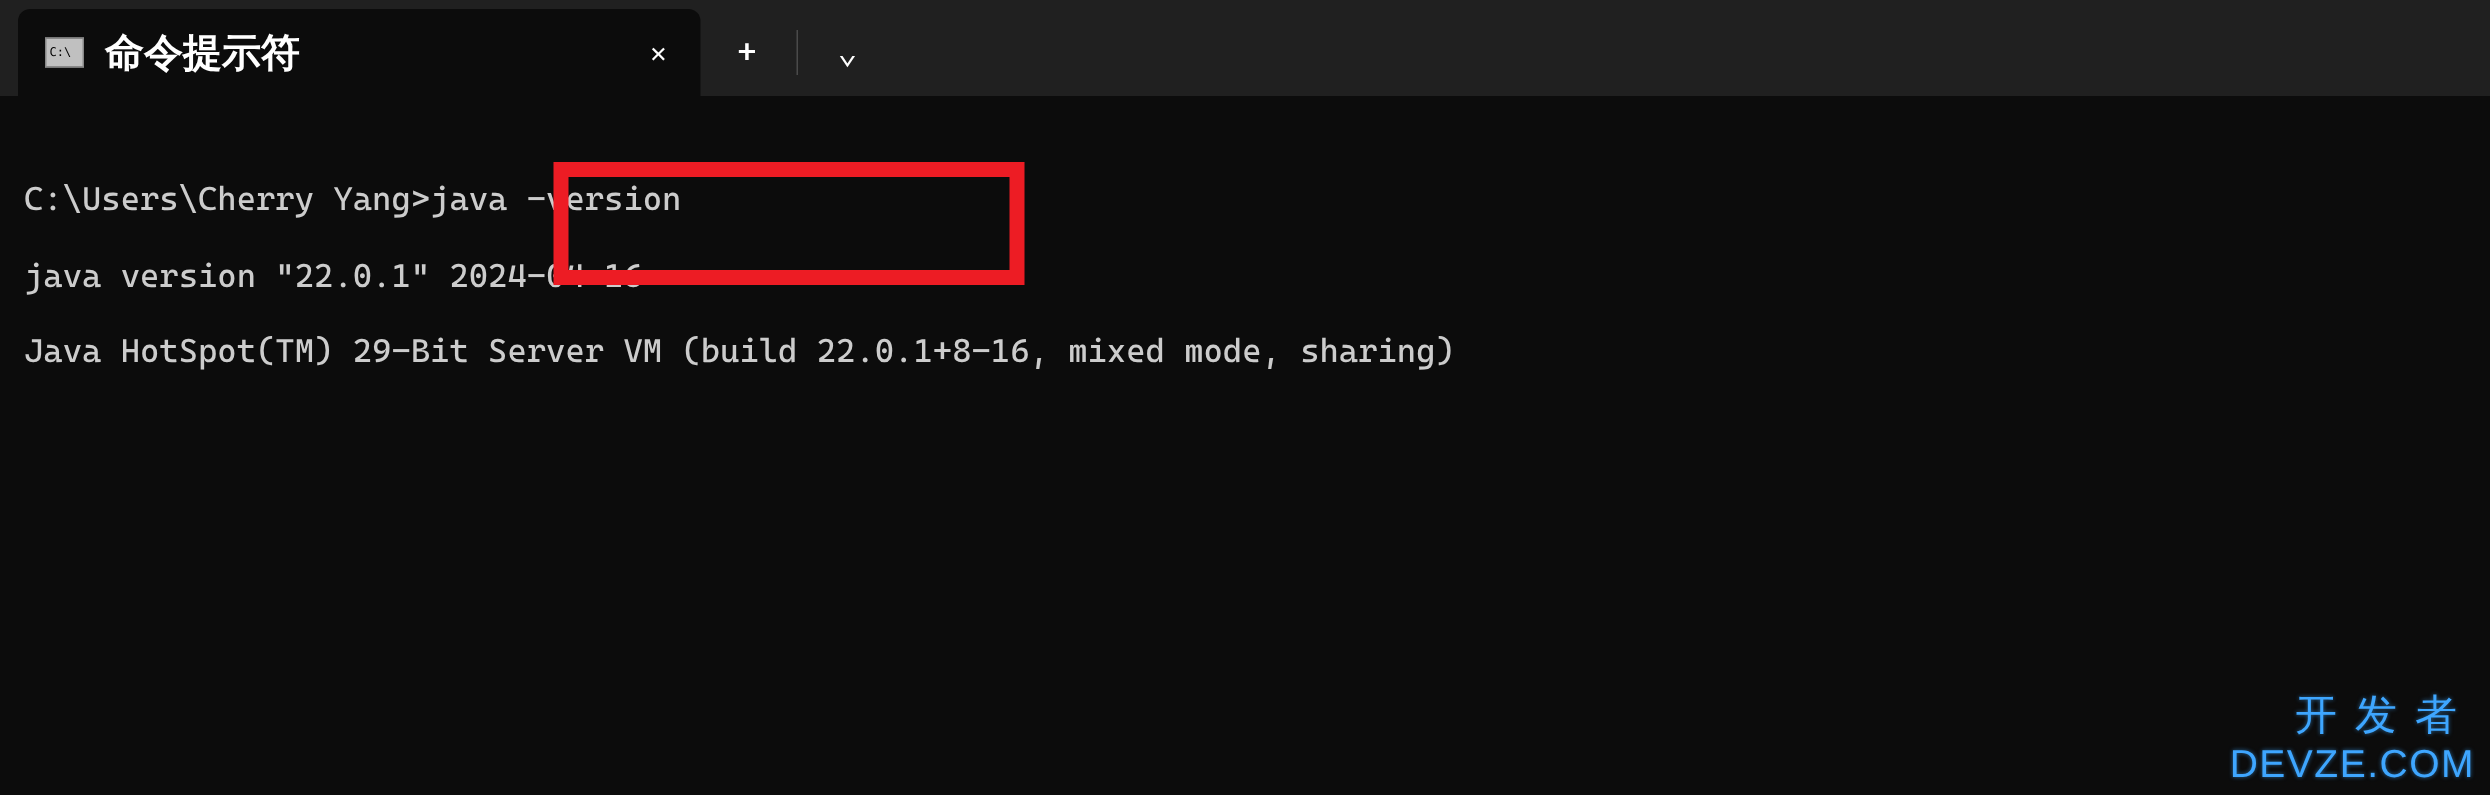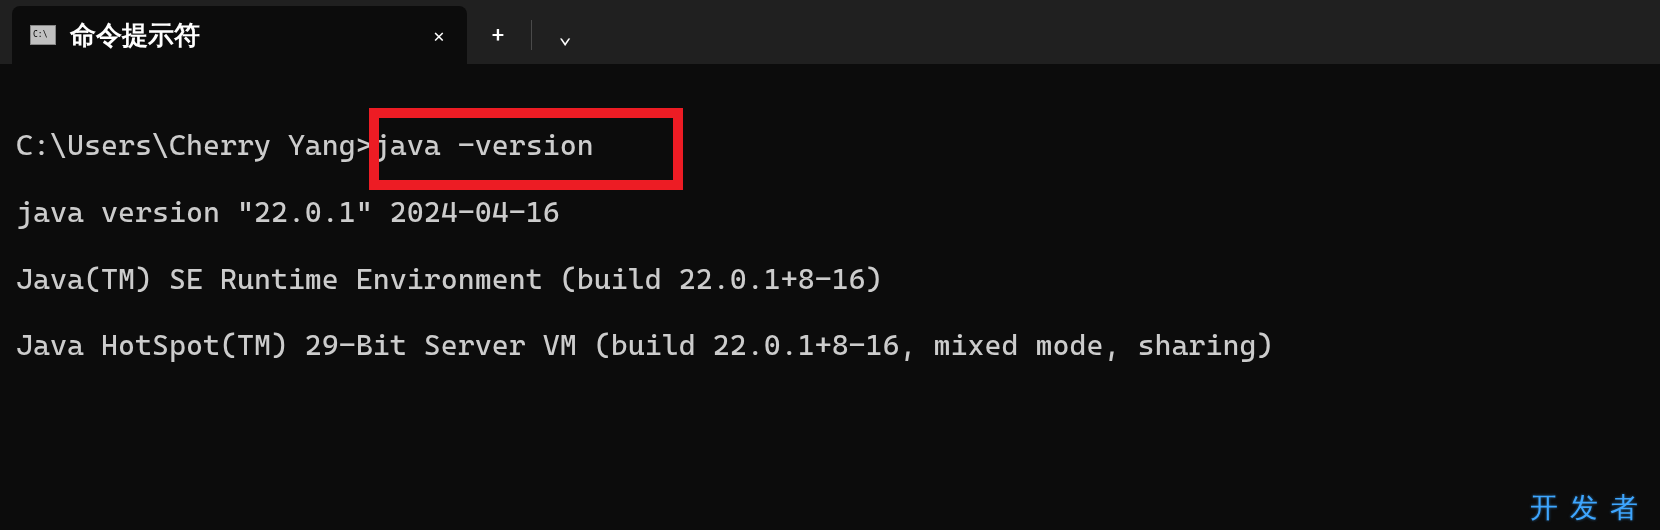--- a/index.html
+++ b/index.html
@@ -85,21 +85,21 @@
     }
     .divider {
       width: 1px;
       height: 30px;
       background: #4a4a4a;
       margin: 0 2px;
     }
     .terminal-content {
       padding: 32px 16px 16px 16px;
       color: #cccccc;
-      font-size: 29px;
+      font-size: 22px;
       line-height: 1.15;
       font-family: "Cascadia Mono", "Consolas", monospace;
       white-space: pre;
       position: relative;
     }
     .terminal-line {
       display: block;
       position: relative;
     }
     .highlight-box {
@@ -123,21 +123,21 @@
     .watermark {
       position: absolute;
       right: 10px;
       bottom: 6px;
       text-align: right;
       line-height: 1.1;
     }
     .watermark-cn {
       color: #3ea6ff;
       font-size: 28px;
-      font-family: Liberation Serif, serif;
+      font-family: Liberation Mono, monospace;
       letter-spacing: 12px;
       text-shadow: 0 0 3px rgba(62,166,255,0.6);
     }
     .watermark-en {
       color: #3ea6ff;
       font-size: 26px;
       font-family: Arial, sans-serif;
       letter-spacing: 1px;
       text-shadow: 0 0 3px rgba(62,166,255,0.6);
     }
@@ -162,22 +162,22 @@
     <div class="divider"></div>
     <div class="tab-action-btn">
       <span>⌄</span>
     </div>
   </div>
 </div>
 
 <div class="terminal-content">
 <span class="terminal-line">C:\Users\Cherry Yang&gt;java -version</span>
 <span class="terminal-line">java version "22.0.1" 2024-04-16</span>
-<span class="terminal-line">Java(TM) SE Runtime Environment (build 22.0.1+8-16)</span>
 <span class="terminal-line">Java HotSpot(TM) 29-Bit Server VM (build 22.0.1+8-16, mixed mode, sharing)</span>
 <span class="terminal-line"></span>
 </div>
 
 <div class="highlight-box"></div>
 
 <div class="watermark">
   <div class="watermark-cn">开发者</div>
+  <div class="watermark-en">DEVZE.COM</div>
 </div>
 
 </body></html>

